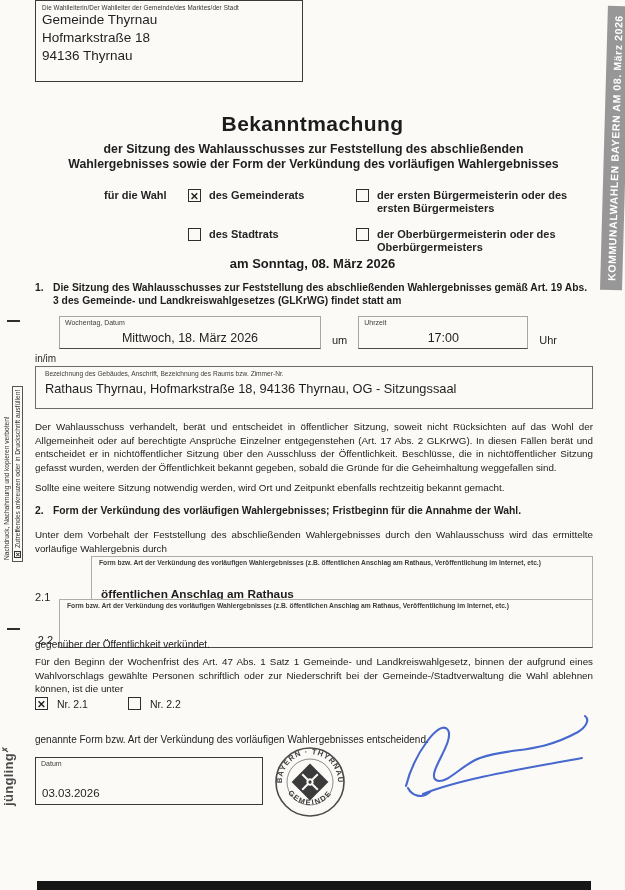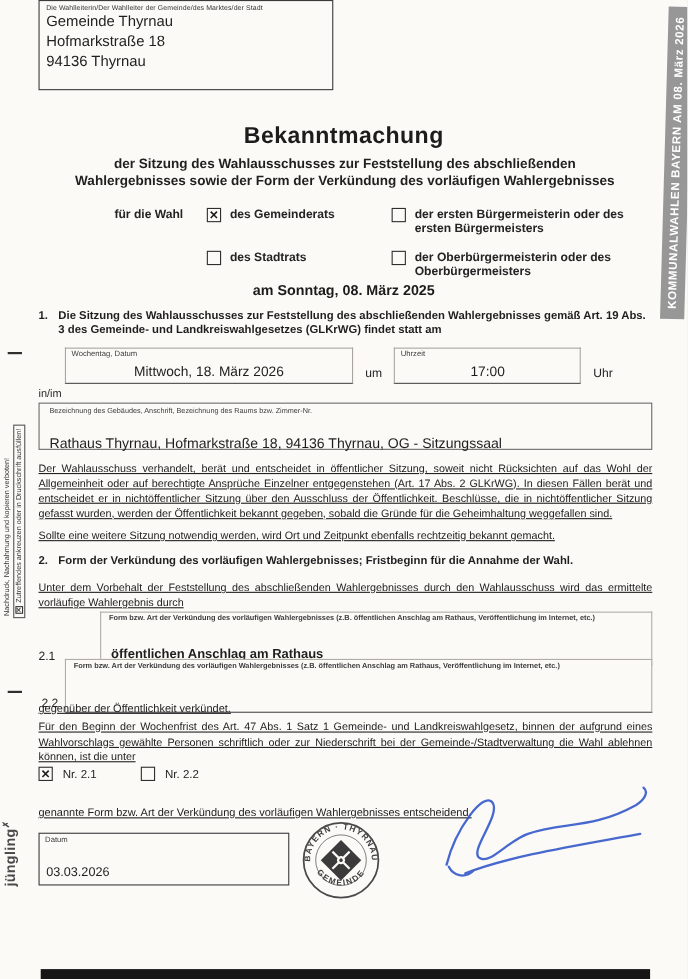--- a/index.html
+++ b/index.html
@@ -49,23 +49,23 @@
   .fbox { border:1px solid #a9a6a0; border-bottom:1.6px solid #4a4a4a; height:33px; position:relative; background:#fbfaf7; }
   .fbox .flabel { position:absolute; top:2px; left:5px; font-size:7px; color:#3c3c3c; }
   .fbox .fvalue { position:absolute; bottom:3px; width:100%; text-align:center; font-size:12.5px; color:#1e1e1e; }
   .w-wochentag { width:262px;margin-left:24px; }
   .w-uhrzeit { width:170px; }
   .joiner { font-size:11px; margin:0 11px 3px 11px; }
 
   .inim { left:35px; top:353px; font-size:10px; color:#2a2a2a; }
   .locbox { left:35px; top:366px; width:558px; height:43px; border:1.1px solid #6b6b6b; background:#fbfaf7; padding:3px 9px; }
   .locbox .flabel { font-size:6.6px; color:#3c3c3c; }
-  .locbox .lvalue { font-size:12.8px; margin-top:18px; color:#1e1e1e; }
-
-  .para { left:35px; width:558px; font-size:9.8px; line-height:1.38; text-align:justify; color:#222;text-decoration:underline; }
+  .locbox .lvalue { font-size:12.8px; margin-top:4px; color:#1e1e1e; }
+
+  .para { left:35px; width:558px; font-size:9.8px; line-height:1.38; text-align:justify; color:#222; }
   .p1 { top:420px; }
   .p2 { top:481px; text-align:left; }
   .intro { top:528px; }
   .outro { top:638px; text-align:left; font-size:10px; }
   .frist { top:655px; }
   .closing { top:733px; text-align:left; font-size:10px; }
 
   
   .itemrow { left:35px; width:558px; display:flex; align-items:flex-end; gap:6px; }
   .itemrow .inum { font-size:11px; padding-bottom:2px; flex:0 0 18px; }
@@ -137,21 +137,21 @@
     <div class="opt">
       <span class="cb"></span>
       <span class="txt">des Stadtrats</span>
     </div>
     <div class="opt">
       <span class="cb"></span>
       <span class="txt">der Oberbürgermeisterin oder des Oberbürgermeisters</span>
     </div>
   </div>
 
-  <div class="abs date-line">am Sonntag, 08. März 2025</div>
+  <div class="abs date-line">am Sonntag, 08. März 2026</div>
 
   <div class="abs sec-head sec1">
     <span class="num">1.</span>
     <span>Die Sitzung des Wahlausschusses zur Feststellung des abschließenden Wahlergebnisses gemäß Art. 19 Abs. 3 des Gemeinde- und Landkreiswahlgesetzes (GLKrWG) findet statt am</span>
   </div>
 
   <div class="abs fieldrow">
     <div class="fbox w-wochentag">
       <div class="flabel">Wochentag, Datum</div>
       <div class="fvalue">Mittwoch, 18. März 2026</div>

